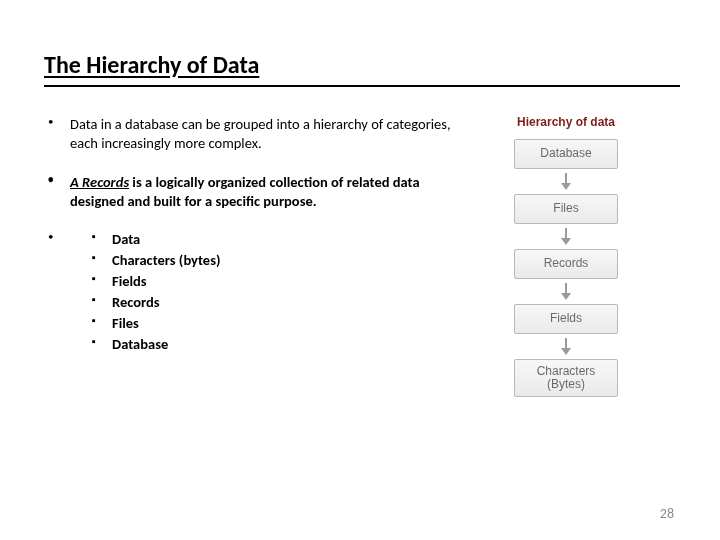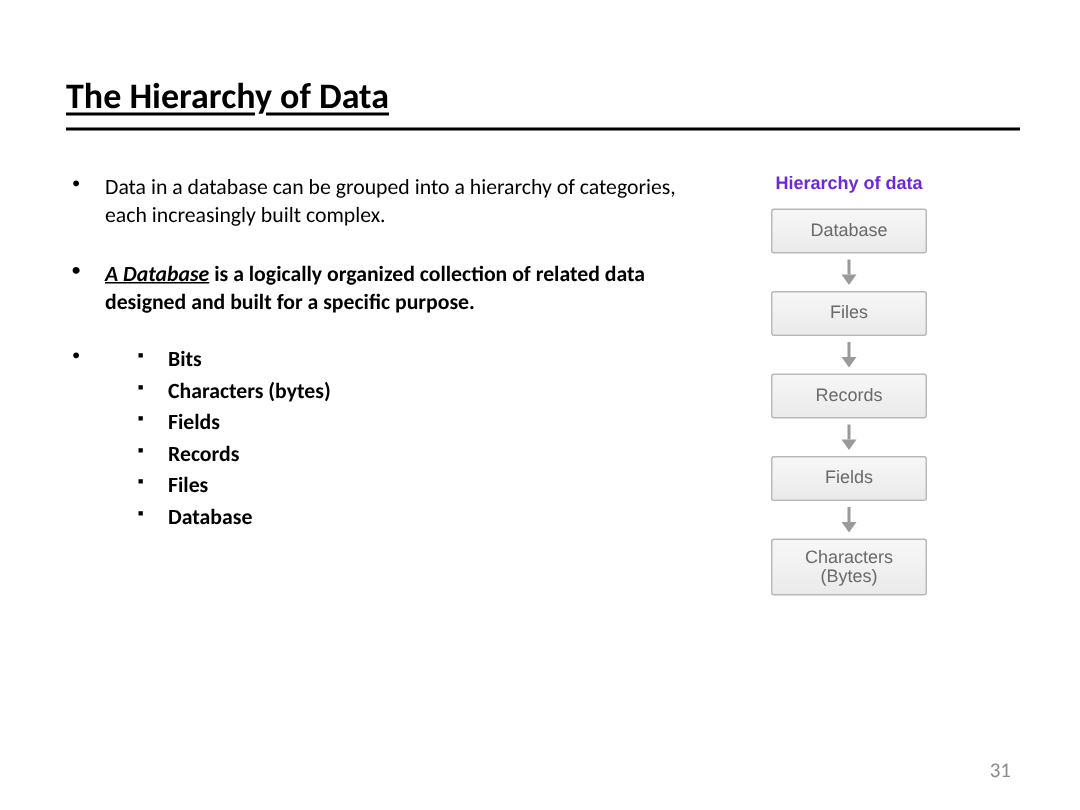--- a/index.html
+++ b/index.html
@@ -80,21 +80,21 @@
   .bold { font-weight: 700; }
 
   .diagram-col {
     flex: 0 0 148px;
     display: flex;
     flex-direction: column;
     align-items: center;
   }
   .diagram-title {
     font: 600 12px Arial, sans-serif;
-    color: #6d28d9;
+    color: #7f1d1d;
     margin-bottom: 10px;
   }
   .box {
     width: 104px;
     min-height: 30px;
     background: linear-gradient(#f7f7f7, #eaeaea);
     border: 1px solid #b8b8b8;
     border-radius: 2px;
     display: flex;
     align-items: center;
@@ -144,28 +144,28 @@
 <div class="slide">
 
   <h1 class="title">The Hierarchy of Data</h1>
   <hr class="rule">
 
   <div class="content-row">
 
     <div class="text-col">
       <ul class="bullets">
         <li>
-          <span>Data in a database can be grouped into a hierarchy of categories, each increasingly built complex.</span>
+          <span>Data in a database can be grouped into a hierarchy of categories, each increasingly more complex.</span>
         </li>
         <li class="bold">
-          <span class="emph">A Database</span><span> is a logically organized collection of related data designed and built for a specific purpose.</span>
+          <span class="emph">A Records</span><span> is a logically organized collection of related data designed and built for a specific purpose.</span>
         </li>
         <li>
           <ul class="sub">
-            <li>Bits</li>
+            <li>Data</li>
             <li>Characters (bytes)</li>
             <li>Fields</li>
             <li>Records</li>
             <li>Files</li>
             <li>Database</li>
           </ul>
         </li>
       </ul>
     </div>
 
@@ -194,15 +194,15 @@
       <div class="arrow">
           <div class="shaft"></div>
           <div class="head"></div>
         </div>
 
       <div class="box">Characters (Bytes)</div>
     </div>
 
   </div>
 
-  <div class="pagenum">31</div>
+  <div class="pagenum">28</div>
 
 </div>
 
 </body></html>

